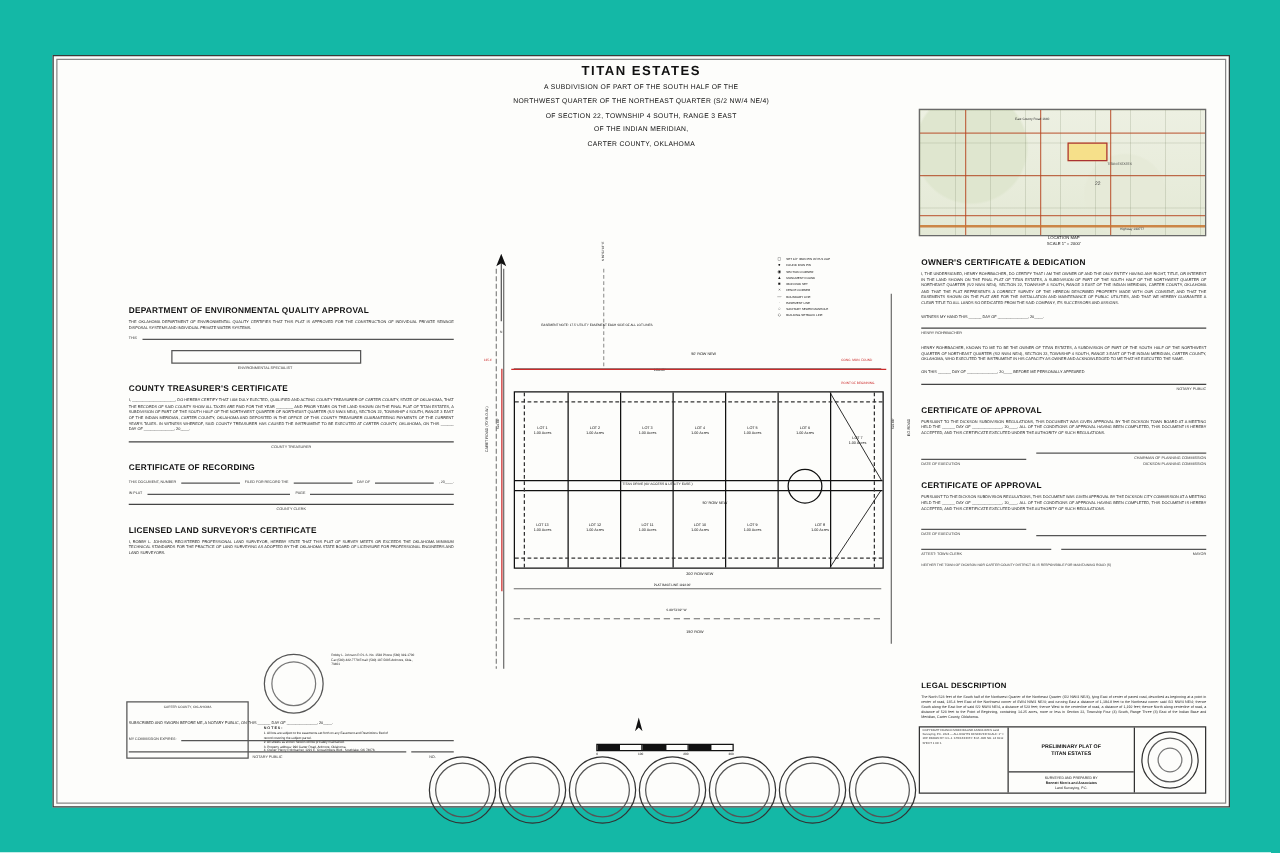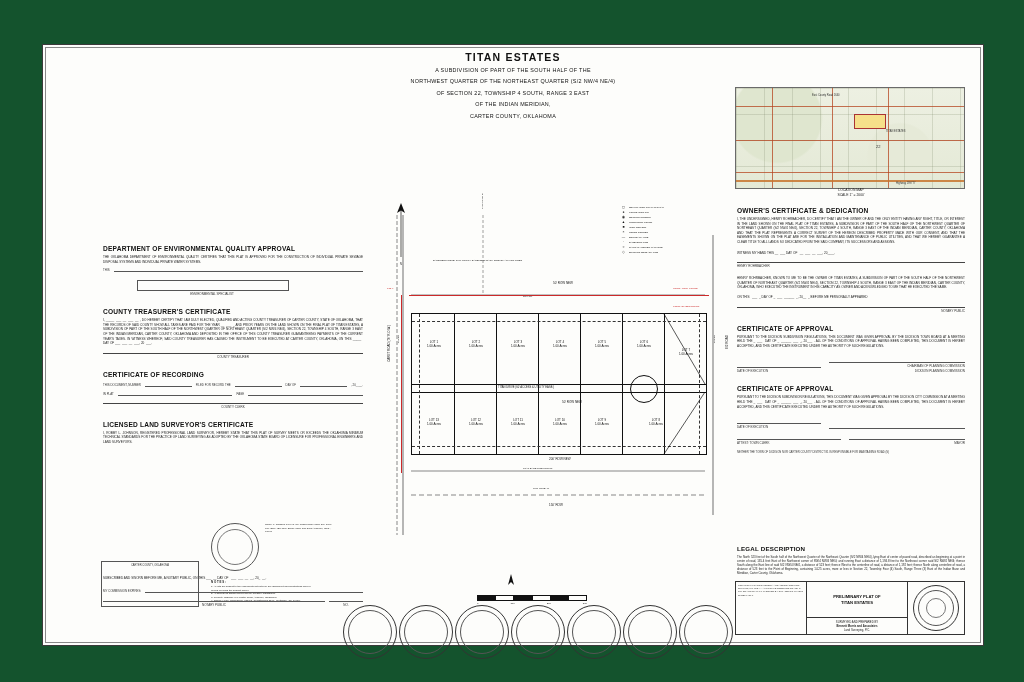--- a/index.html
+++ b/index.html
@@ -1,17 +1,17 @@
 <!DOCTYPE html>
 <html><head>
 <meta charset="utf-8">
 <style>
   html,body{margin:0;padding:0;background:#ffffff;}
   body{width:1024px;height:682px;overflow:hidden;font-family:"Liberation Sans",sans-serif;}
-  #sheet{position:relative;width:1024px;height:682px;background:#14532d;}
+  #sheet{position:relative;width:1024px;height:682px;background:#14b8a6;}
   .plat{position:absolute;left:42px;top:44px;width:940px;height:600px;background:#fdfdfb;border:1px solid #3a3a3a;}
   .inner{position:absolute;left:2px;top:2px;right:2px;bottom:2px;border:1px solid #888;}
 
   
   .title-block{position:absolute;left:290px;top:6px;width:360px;text-align:center;}
   .t-main{font-size:10.5px;font-weight:bold;letter-spacing:1.2px;color:#111;}
   .t-sub{font-size:5.4px;color:#111;line-height:8.4px;letter-spacing:.3px;margin-top:3px;}
 
   
   .panel{position:absolute;}

